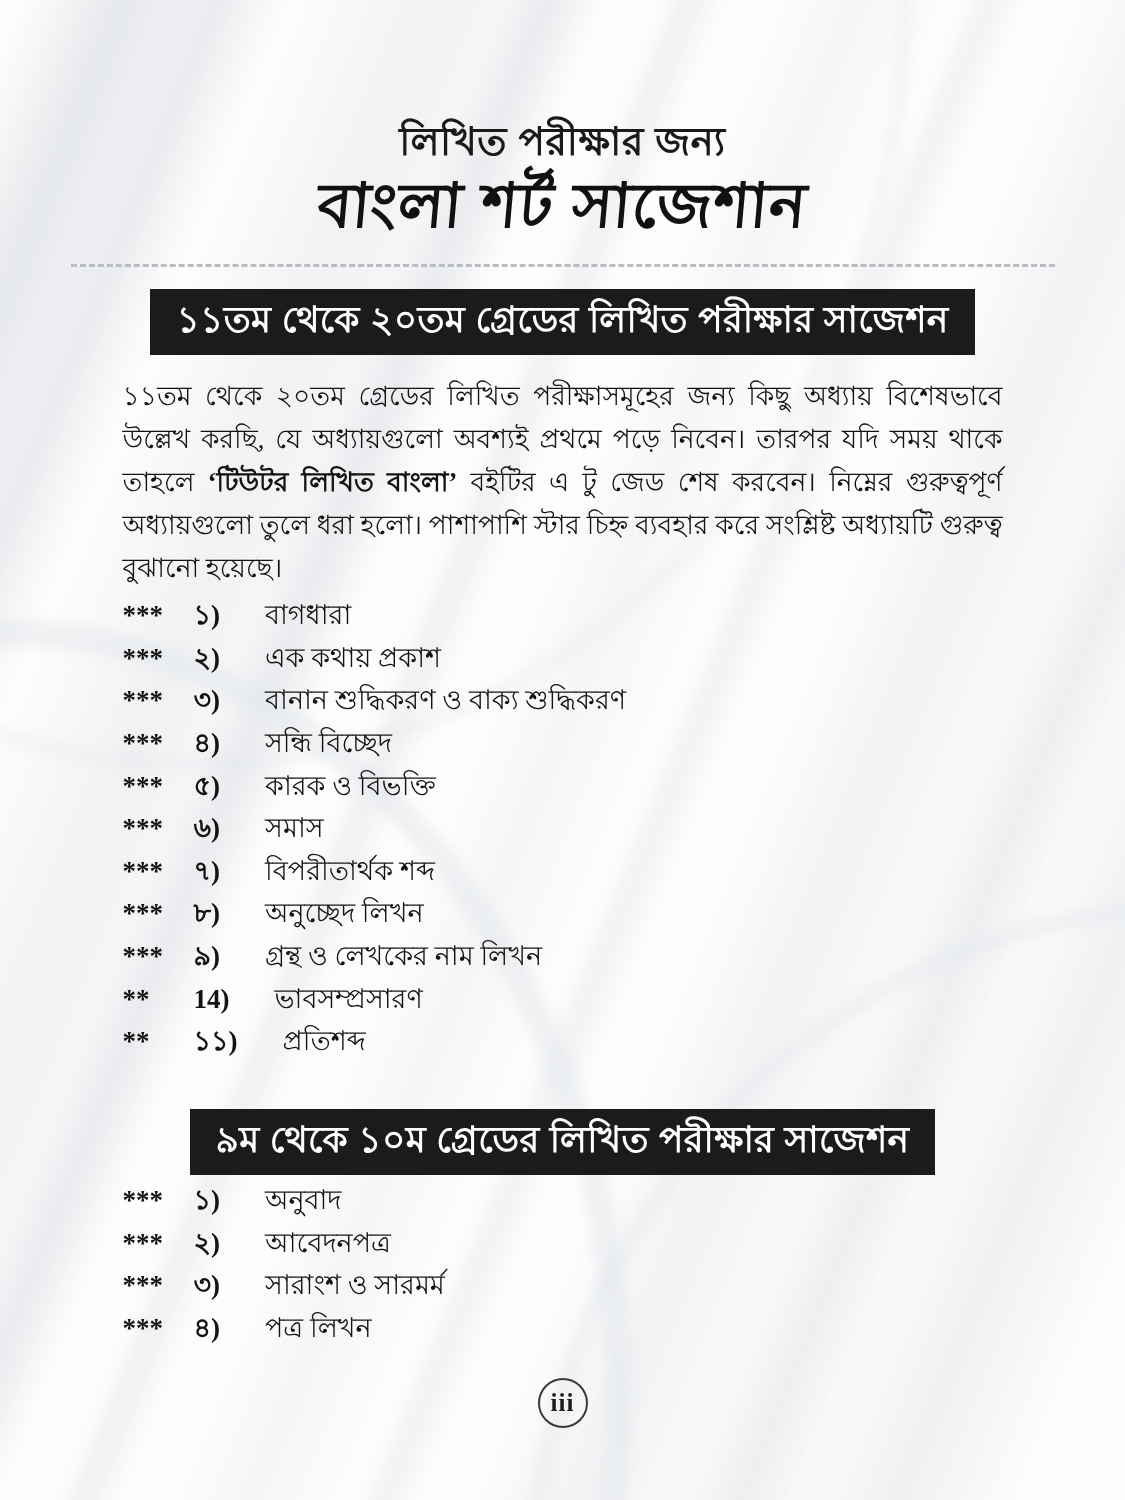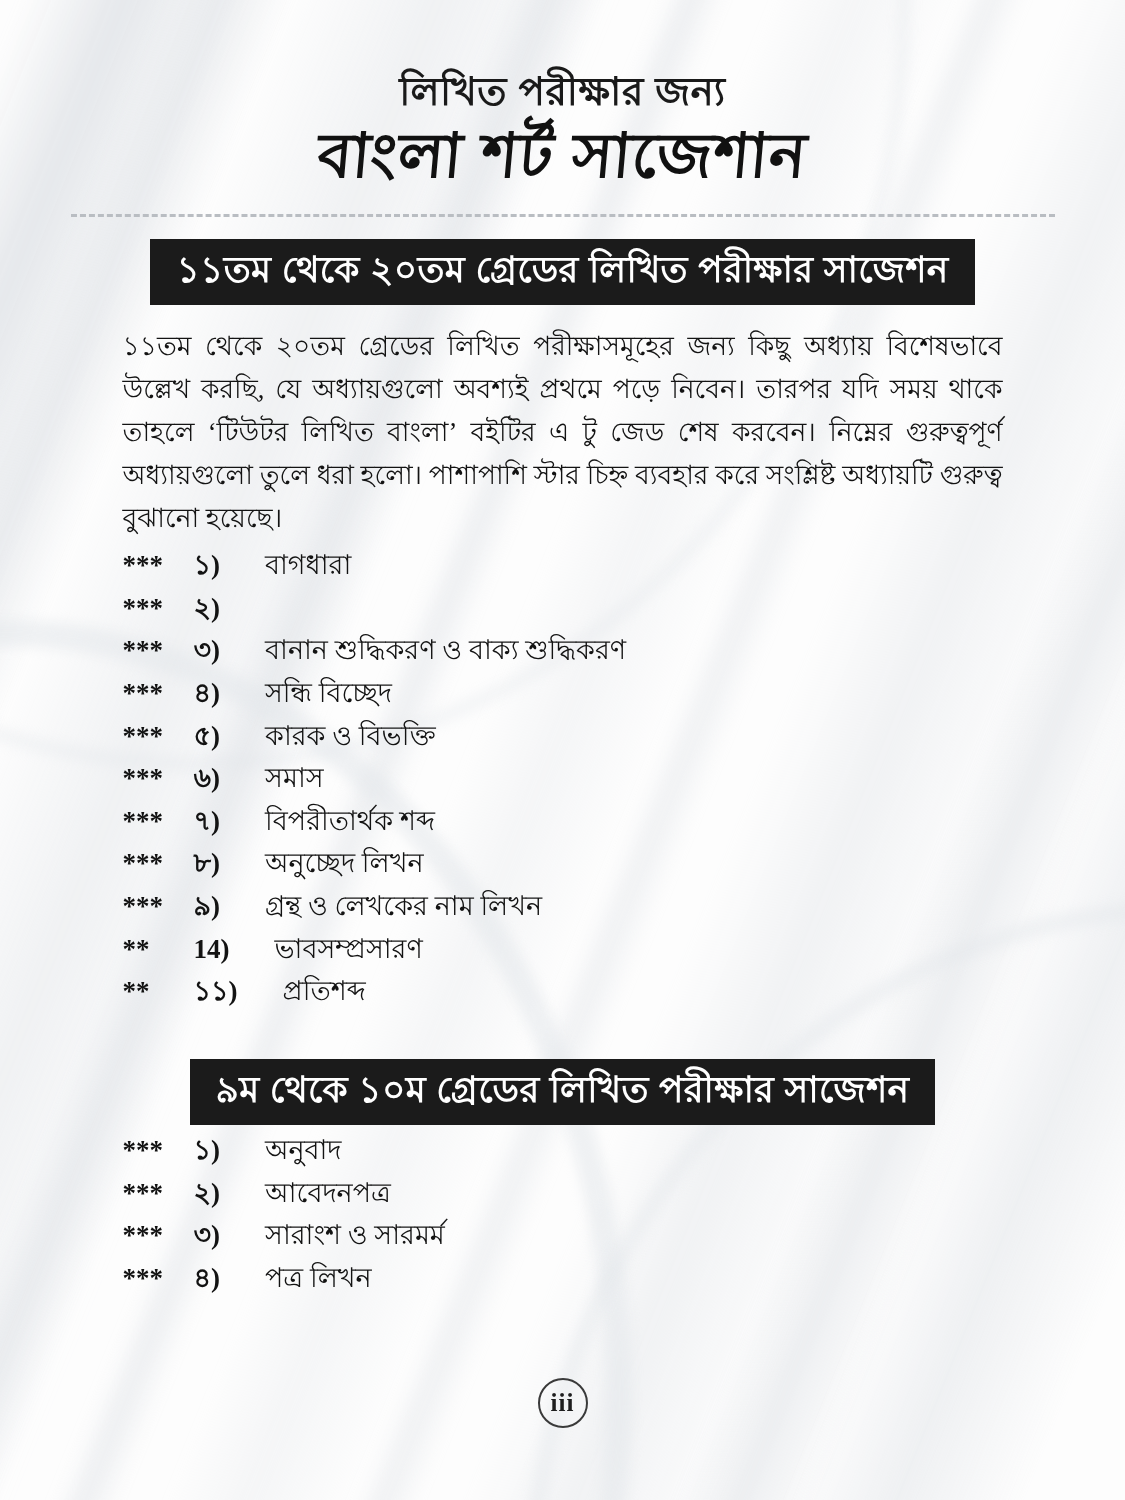--- a/index.html
+++ b/index.html
@@ -59,21 +59,21 @@
 
   
   .content {
     position: relative;
     z-index: 2;
   }
 
   
   .title-block {
     text-align: center;
-    padding-top: 70px;
+    padding-top: 120px;
   }
   .title-small {
     font-family: "Liberation Sans", "DejaVu Sans", sans-serif;
     font-size: 39px;
     font-weight: 700;
     color: #1a1a1a;
     letter-spacing: .5px;
     line-height: 1.15;
   }
   .title-large {
@@ -120,21 +120,21 @@
     margin: 20px auto 0;
     width: 880px;
     font-family: "Liberation Serif", "DejaVu Serif", serif;
     font-size: 26.5px;
     line-height: 1.62;
     color: #131313;
     text-align: justify;
     text-justify: inter-word;
     font-weight: 500;
   }
-  .para .bold-quote { font-weight: 400; }
+  .para .bold-quote { font-weight: 700; }
 
   
   .suggestion-list {
     margin: 6px auto 0;
     width: 880px;
     list-style: none;
     padding: 0;
   }
   .suggestion-list li {
     display: flex;
@@ -227,20 +227,21 @@
 
     <ul class="suggestion-list list-1">
       <li>
           <span class="stars">***</span>
           <span class="item-num">১)</span>
           <span class="item-text">বাগধারা</span>
         </li>
       <li>
           <span class="stars">***</span>
           <span class="item-num">২)</span>
+          <span class="item-text">এক কথায় প্রকাশ</span>
         </li>
       <li>
           <span class="stars">***</span>
           <span class="item-num">৩)</span>
           <span class="item-text">বানান শুদ্ধিকরণ ও বাক্য শুদ্ধিকরণ</span>
         </li>
       <li>
           <span class="stars">***</span>
           <span class="item-num">৪)</span>
           <span class="item-text">সন্ধি বিচ্ছেদ</span>

